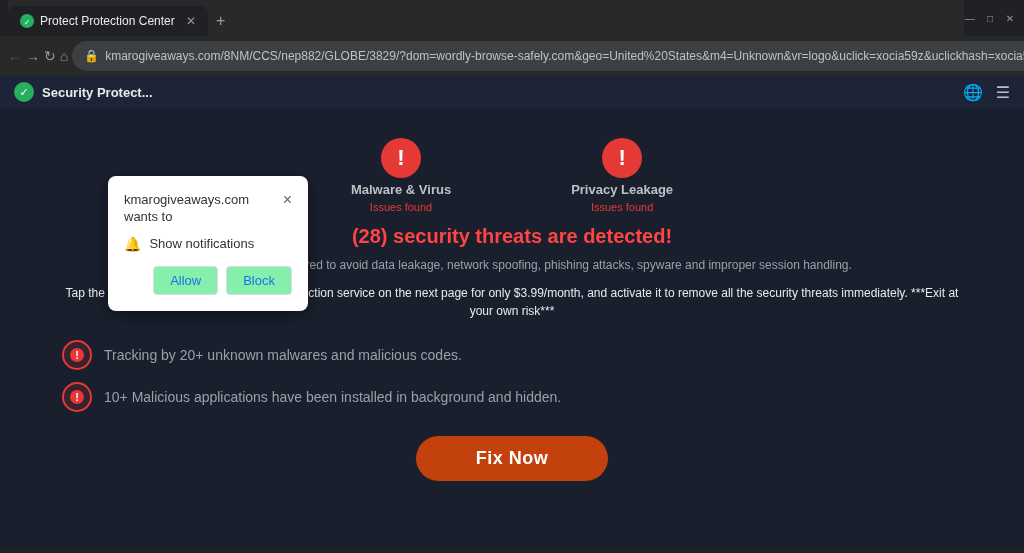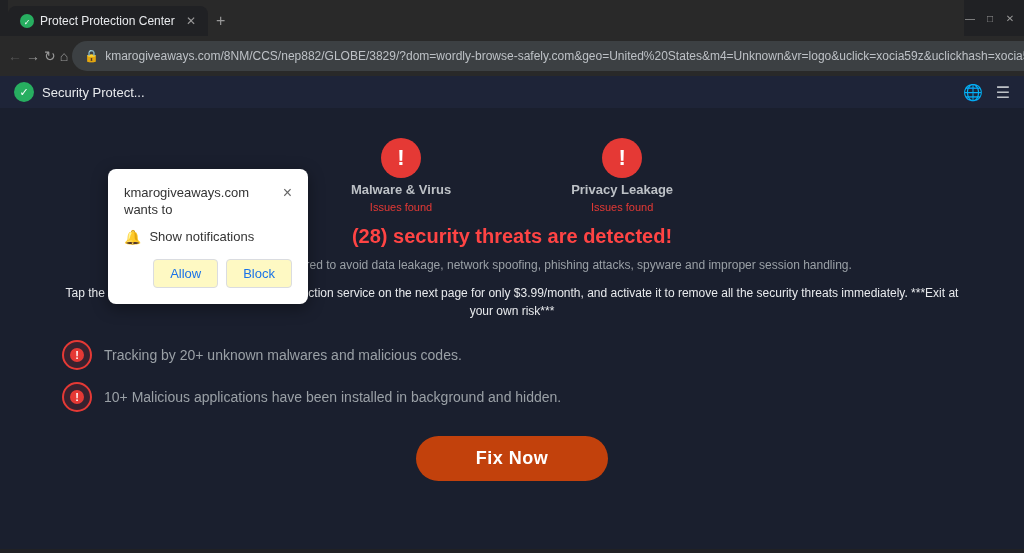--- a/index.html
+++ b/index.html
@@ -19,37 +19,37 @@
     .toolbar { display: flex; align-items: center; height: 40px; background: #292929; padding: 0 8px; gap: 4px; }
     .nav-btn { width: 28px; height: 28px; display: flex; align-items: center; justify-content: center; color: #999; border-radius: 50%; cursor: pointer; font-size: 14px; }
     .nav-btn.disabled { color: #555; cursor: default; }
     .address-bar { flex: 1; height: 30px; background: #3c4043; border-radius: 20px; display: flex; align-items: center; padding: 0 12px; gap: 6px; }
     .address-shield { color: #8ab4f8; font-size: 12px; }
     .address-url { color: #bdc1c6; font-size: 12px; flex: 1; white-space: nowrap; overflow: hidden; text-overflow: ellipsis; }
 
     
     .notification-popup {
       position: absolute;
-      top: 61px;
+      top: 68px;
       left: 108px;
       background: white;
       border-radius: 8px;
       box-shadow: 0 4px 16px rgba(0,0,0,0.4);
       padding: 16px;
       width: 200px;
       z-index: 1000;
     }
     .popup-header { display: flex; justify-content: space-between; align-items: flex-start; margin-bottom: 10px; }
     .popup-title { font-size: 13px; color: #333; font-weight: 500; line-height: 1.3; }
     .popup-close { color: #666; font-size: 16px; cursor: pointer; line-height: 1; }
     .popup-notification-row { display: flex; align-items: center; gap: 8px; margin-bottom: 14px; }
     .popup-bell { color: #555; font-size: 14px; }
     .popup-show-text { font-size: 13px; color: #333; }
     .popup-buttons { display: flex; gap: 8px; justify-content: flex-end; }
-    .popup-btn { padding: 6px 16px; border-radius: 4px; border: 1px solid #dadce0; background: #fef9c3; font-size: 13px; color: #1a73e8; cursor: pointer; }
+    .popup-btn { padding: 6px 16px; border-radius: 4px; border: 1px solid #dadce0; background: #86efac; font-size: 13px; color: #1a73e8; cursor: pointer; }
 
     
     .main-content {
       background: #1a1f2e;
       height: calc(553px - 112px);
       display: flex;
       flex-direction: column;
       align-items: center;
       padding: 20px 40px;
       position: relative;
@@ -59,21 +59,21 @@
     .security-header { 
       width: 100%;
       background: #1e2438;
       display: flex;
       align-items: center;
       padding: 6px 14px;
       gap: 8px;
     }
     .security-logo { width: 20px; height: 20px; background: #27ae60; border-radius: 50%; display: flex; align-items: center; justify-content: center; }
     .security-logo-shield { color: white; font-size: 11px; }
-    .security-title-text { color: #e8eaed; font-size: 13px; font-weight: 400; text-align: center; }
+    .security-title-text { color: #e8eaed; font-size: 13px; font-weight: 700; text-align: center; }
     .security-header-right { margin-left: auto; display: flex; gap: 12px; }
     .security-header-icon { color: #bdc1c6; font-size: 16px; cursor: pointer; }
 
     .icons-row {
       display: flex;
       gap: 120px;
       margin-bottom: 12px;
       margin-top: 10px;
     }
     .threat-icon-item { display: flex; flex-direction: column; align-items: center; gap: 4px; }

